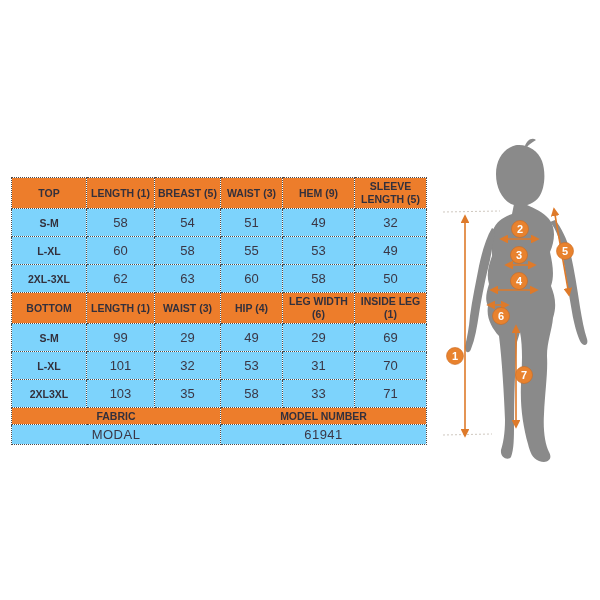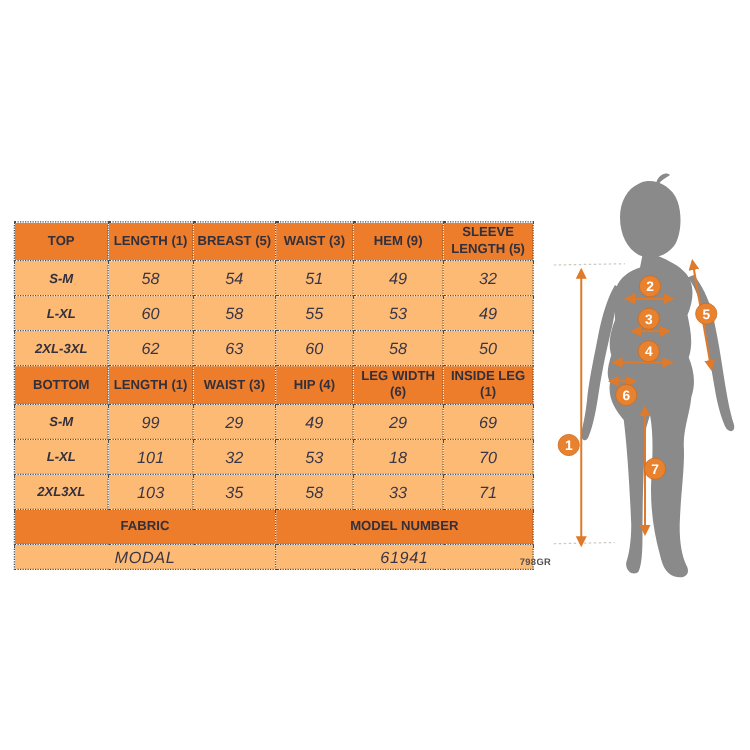--- a/index.html
+++ b/index.html
@@ -5,23 +5,23 @@
   html,body{margin:0;padding:0;background:#fff;}
   .page{position:relative;width:600px;height:600px;background:#ffffff;overflow:hidden;
         font-family:"Liberation Sans",sans-serif;}
   table.size-chart{position:absolute;left:11px;top:177px;width:415px;
         border-collapse:collapse;table-layout:fixed;}
   table.size-chart th, table.size-chart td{
         border:1px dotted #4b4b4b;text-align:center;vertical-align:middle;
         padding:0 2px;overflow:hidden;}
   table.size-chart th{background:#ED7D2B;color:#33303C;font-size:10.5px;
         font-weight:bold;line-height:1.2;}
-  table.size-chart td{background:#fdba74;color:#3A3645;font-size:13px;font-style:italic;}
+  table.size-chart td{background:#7dd3fc;color:#3A3645;font-size:13px;}
   table.size-chart td.rowlabel{font-size:10.5px;font-weight:bold;color:#33303C;}
-  tr.hrow{height:31px;} tr.drow{height:28px;} tr.frow{height:28px;} tr.vrow{height:20px;}
+  tr.hrow{height:31px;} tr.drow{height:28px;} tr.frow{height:17px;} tr.vrow{height:20px;}
   td.wide{font-size:12px;letter-spacing:.5px;}
   .footer-code{position:absolute;left:26px;top:445px;width:415px;text-align:right;
         font-size:7.5px;font-weight:bold;color:#55504f;letter-spacing:.3px;}
   .figure-svg{position:absolute;left:438px;top:136px;}
   .sil{fill:#8A8A8A;stroke:none;}
   .meas{stroke:#DE7A2A;stroke-width:1.6;fill:none;}
   .guide{stroke:#cfc8bf;stroke-width:1;stroke-dasharray:2,2;fill:none;}
   .marker-circle{fill:#E8822E;stroke:#C96A22;stroke-width:.6;}
   .marker-num{fill:#ffffff;font-size:11px;font-weight:bold;
         font-family:"Liberation Sans",sans-serif;text-anchor:middle;}
@@ -87,21 +87,21 @@
       <td>29</td>
       <td>49</td>
       <td>29</td>
       <td>69</td>
     </tr>
     <tr class="drow">
       <td class="rowlabel">L-XL</td>
       <td>101</td>
       <td>32</td>
       <td>53</td>
-      <td>18</td>
+      <td>31</td>
       <td>70</td>
     </tr>
     <tr class="drow">
       <td class="rowlabel">2XL3XL</td>
       <td>103</td>
       <td>35</td>
       <td>58</td>
       <td>33</td>
       <td>71</td>
     </tr>
@@ -109,21 +109,20 @@
       <th colspan="3">FABRIC</th>
       <th colspan="3">MODEL NUMBER</th>
     </tr>
     <tr class="vrow">
       <td colspan="3" class="wide">MODAL</td>
       <td colspan="3" class="wide">61941</td>
     </tr>
   </tbody>
     </table>
 
-  <div class="footer-code">798GR</div>
 
   <svg class="figure-svg" width="162" height="334" viewBox="438 136 162 334" xmlns="http://www.w3.org/2000/svg">
     <defs>
       <marker id="ah" viewBox="0 0 10 10" refX="8" refY="5" markerWidth="5.5" markerHeight="5.5" orient="auto-start-reverse">
         <path d="M0,0 L10,5 L0,10 z" fill="#DE7A2A"></path>
       </marker>
     </defs>
 
     <g>
       <path class="sil" d="M511,147 C502,151 496,161 496,174 C496,188 502,199 511,204

